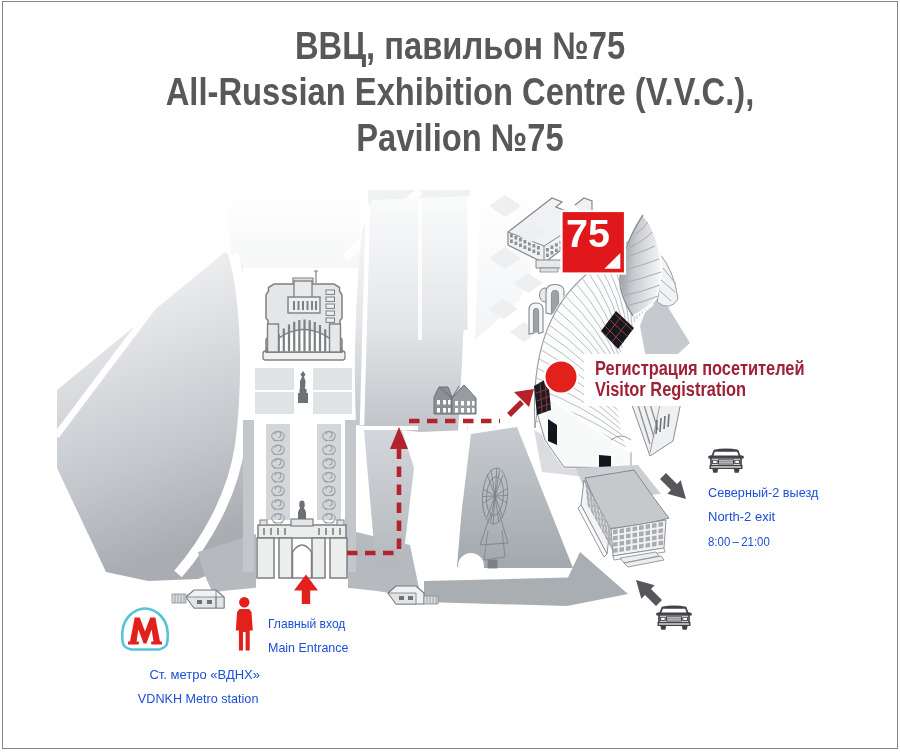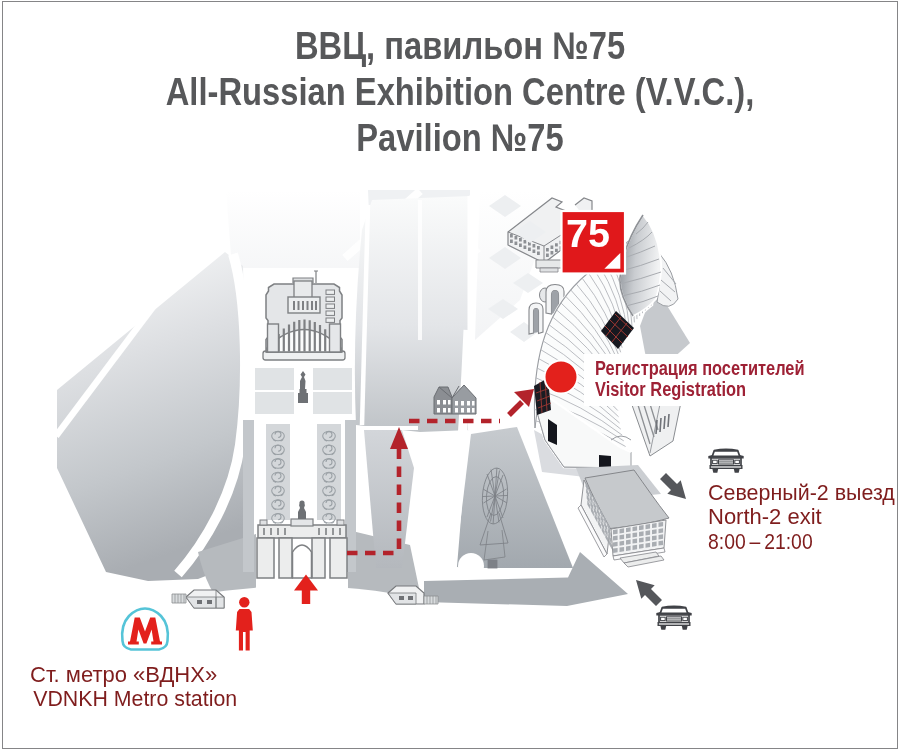--- a/index.html
+++ b/index.html
@@ -2,21 +2,21 @@
 <html><head>
 <meta charset="utf-8">
 <style>
 html,body{margin:0;padding:0;background:#fff;}
 #page{position:relative;width:900px;height:752px;background:#fff;overflow:hidden;
   font-family:"Liberation Sans",sans-serif;}
 #frame{position:absolute;left:2px;top:1px;width:894px;height:746px;border:1.8px solid #858587;}
 .title{position:absolute;left:10px;top:22.5px;width:900px;text-align:center;
   color:#57585a;font-weight:bold;font-size:38.5px;line-height:46px;
   transform:scaleX(0.85);transform-origin:450px 0;}
-.lbl{position:absolute;color:#7f1d1d;font-size:22px;line-height:24.3px;white-space:nowrap;}
+.lbl{position:absolute;color:#1d4ed8;font-size:13px;line-height:24.3px;white-space:nowrap;}
 .redlbl{position:absolute;color:#9e2135;font-weight:bold;font-size:20px;line-height:21px;white-space:nowrap;
   transform:scaleX(0.82);transform-origin:0 0;}
 .ln{display:inline-block;transform-origin:0 0;white-space:nowrap;}
 </style>
 </head>
 <body>
 <div id="page">
 <div id="frame"></div>
 
 <svg id="map" width="900" height="752" viewBox="0 0 900 752" style="position:absolute;left:0;top:0;" xmlns="http://www.w3.org/2000/svg">
@@ -360,14 +360,15 @@
 </g>
 <use href="#carF" x="-52" y="157"></use>
 
 <path id="garr1" d="M660.0,479.0 L671.0,490.0 L667.3,493.7 L686.0,499.0 L680.7,480.3 L677.0,484.0 L666.0,473.0 Z" fill="#55575b"></path>
 <path id="garr2" d="M662.0,600.0 L651.0,589.0 L654.7,585.3 L636.0,580.0 L641.3,598.7 L645.0,595.0 L656.0,606.0 Z" fill="#55575b"></path>
 </svg>
 
 <div class="title">ВВЦ, павильон №75<br>All-Russian Exhibition Centre (V.V.C.),<br>Pavilion №75</div>
 <div class="redlbl" style="left:595px;top:358px;">Регистрация посетителей<br>Visitor Registration</div>
 <div class="lbl" style="left:708px;top:481px;"><span class="ln" style="transform:scaleX(0.975)">Северный-2 выезд</span><br>North-2 exit<br><span class="ln" style="transform:scaleX(0.88)">8:00 – 21:00</span></div>
-<div class="lbl" style="left:30px;top:663px;width:230px;text-align:left;">Ст. метро «ВДНХ»<br><span class="ln" style="transform:scaleX(0.97);transform-origin:center top;">VDNKH Metro station</span></div>
+<div class="lbl" style="left:268px;top:612px;"><span class="ln" style="transform:scaleX(0.93)">Главный вход</span><br><span class="ln" style="transform:scaleX(0.96)">Main Entrance</span></div>
+<div class="lbl" style="left:30px;top:663px;width:230px;text-align:right;">Ст. метро «ВДНХ»<br><span class="ln" style="transform:scaleX(0.97);transform-origin:center top;">VDNKH Metro station</span></div>
 </div>
 
 </body></html>

